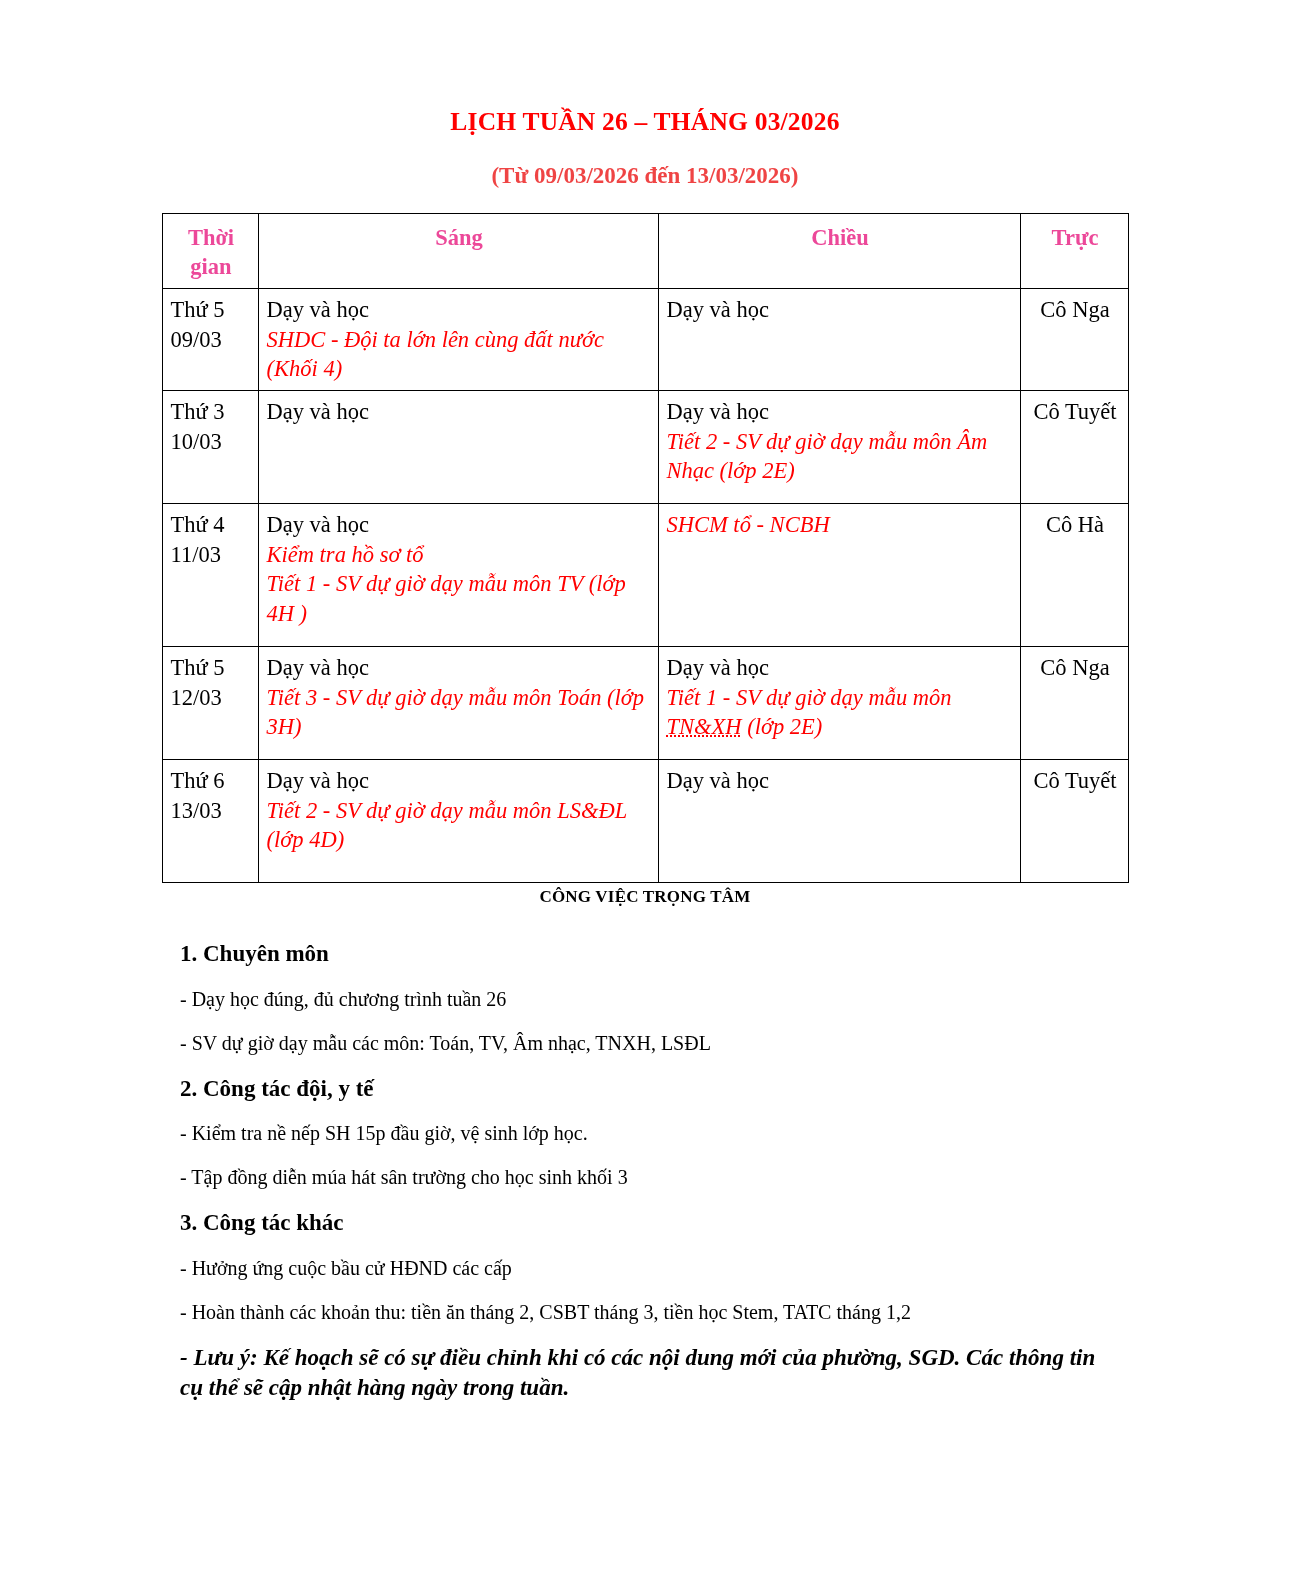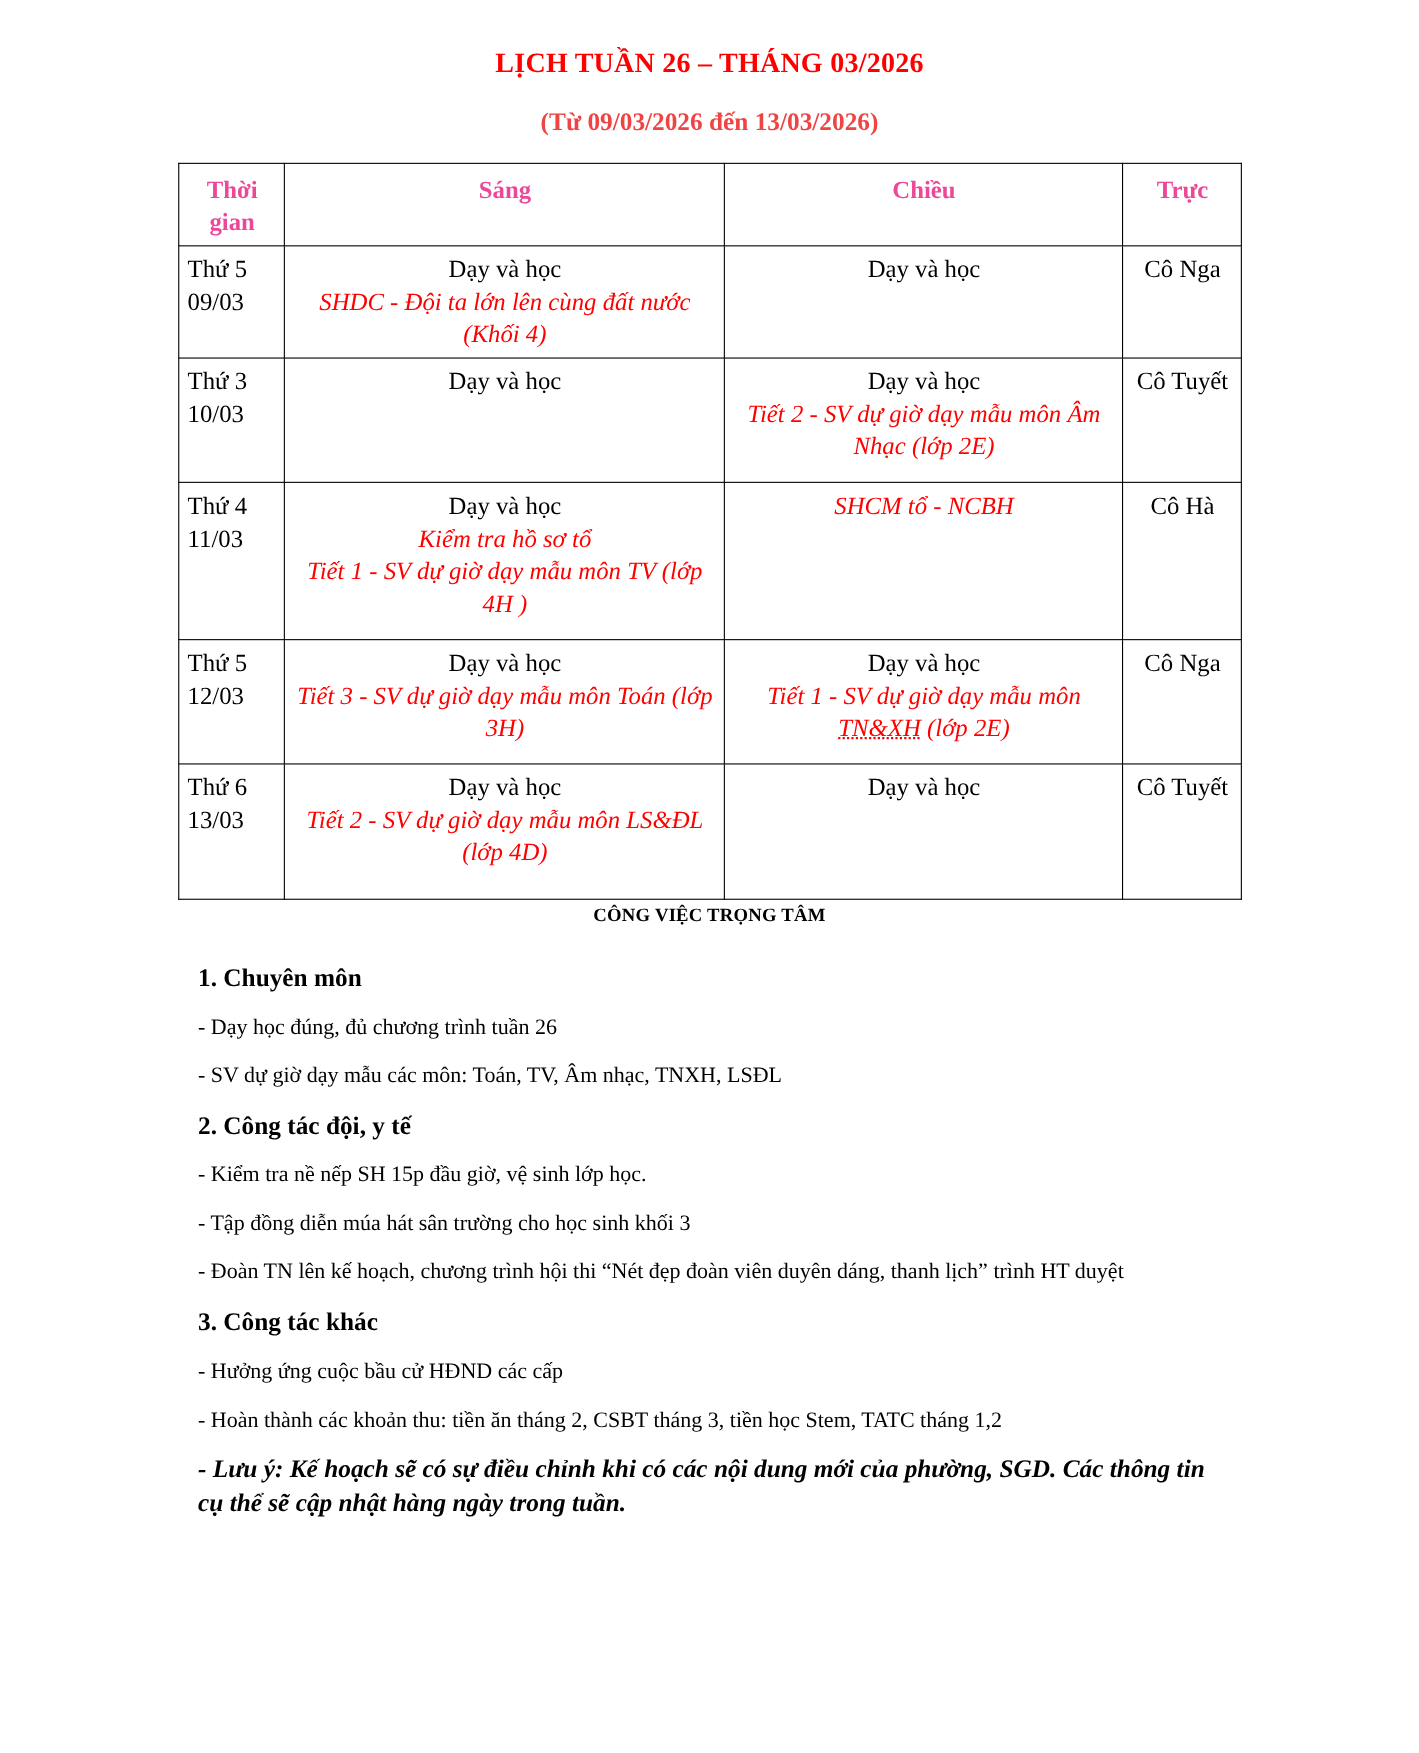--- a/index.html
+++ b/index.html
@@ -23,21 +23,21 @@
     padding: 0 145px;
   }
 
   
   .doc-title {
     text-align: center;
     color: #ff0000;
     font-weight: bold;
     font-size: 25.5px;
     letter-spacing: 0.2px;
-    padding-top: 41px;
+    padding-top: 106px;
     line-height: 1.25;
   }
   .doc-subtitle {
     text-align: center;
     color: #ef4444;
     font-weight: bold;
     font-size: 23px;
     padding-top: 24px;
     padding-bottom: 22px;
     line-height: 1.25;
@@ -68,21 +68,21 @@
   col.c-time   { width: 96px;  }
   col.c-morn   { width: 400px; }
   col.c-aft    { width: 362px; }
   col.c-duty   { width: 108px; }
 
   td.time {
     text-align: left;
     white-space: pre-line;
     padding-left: 10px;
   }
-  td.slot { text-align: center; }
+  td.slot { text-align: left; }
   td.duty { text-align: center; }
 
   .row-h1 td { height: 72px; }
   .row-h2 td { height: 100px; }
   .row-h3 td { height: 130px; }
   .row-h4 td { height: 100px; }
   .row-h5 td { height: 110px; }
   thead th   { height: 58px; }
 
   .plain { color: #000000; }
@@ -222,21 +222,20 @@
 
   <div class="body-wrap">
 
     <div class="heading">1. Chuyên môn</div>
     <div class="para">- Dạy học đúng, đủ chương trình tuần 26</div>
     <div class="para">- SV dự giờ dạy mẫu các môn: Toán, TV, Âm nhạc, TNXH, LSĐL</div>
 
     <div class="heading">2. Công tác đội, y tế</div>
     <div class="para">- Kiểm tra nề nếp SH 15p đầu giờ, vệ sinh lớp học.</div>
     <div class="para">- Tập đồng diễn múa hát sân trường cho học sinh khối 3</div>
-    <div class="para">- Đoàn TN lên kế hoạch, chương trình hội thi “Nét đẹp đoàn viên duyên dáng, thanh lịch” trình HT duyệt</div>
 
     <div class="heading">3. Công tác khác</div>
     <div class="para">- Hưởng ứng cuộc bầu cử HĐND các cấp</div>
     <div class="para">- Hoàn thành các khoản thu:  tiền ăn tháng 2, CSBT tháng 3, tiền học Stem, TATC tháng 1,2</div>
 
     <div class="closing">- Lưu ý: Kế hoạch sẽ có sự điều chỉnh khi có các nội dung mới của phường, SGD. Các thông tin cụ thể sẽ cập nhật hàng ngày trong tuần.</div>
 
   </div>
 
 </div>

